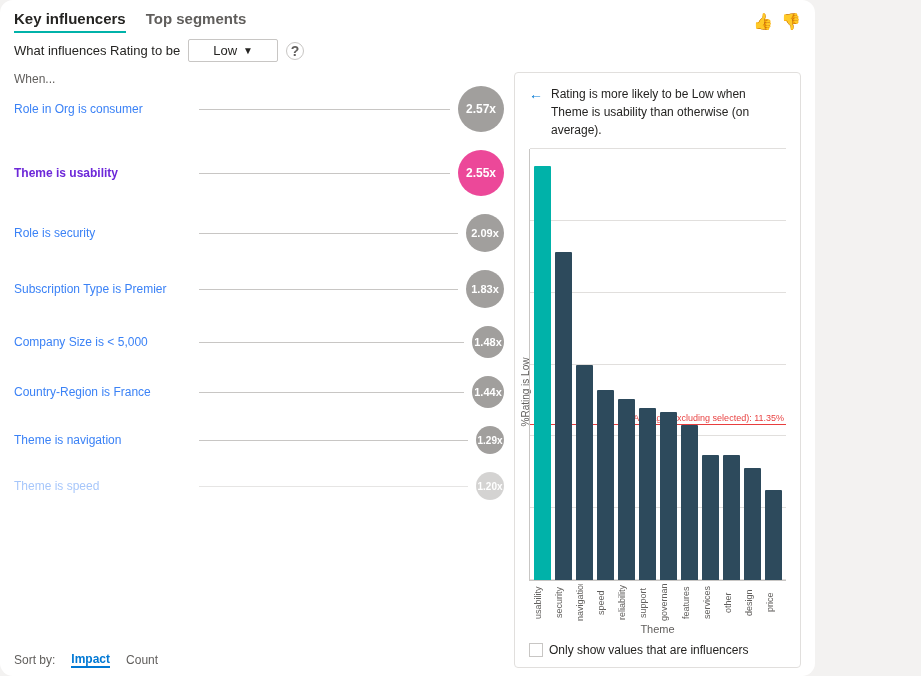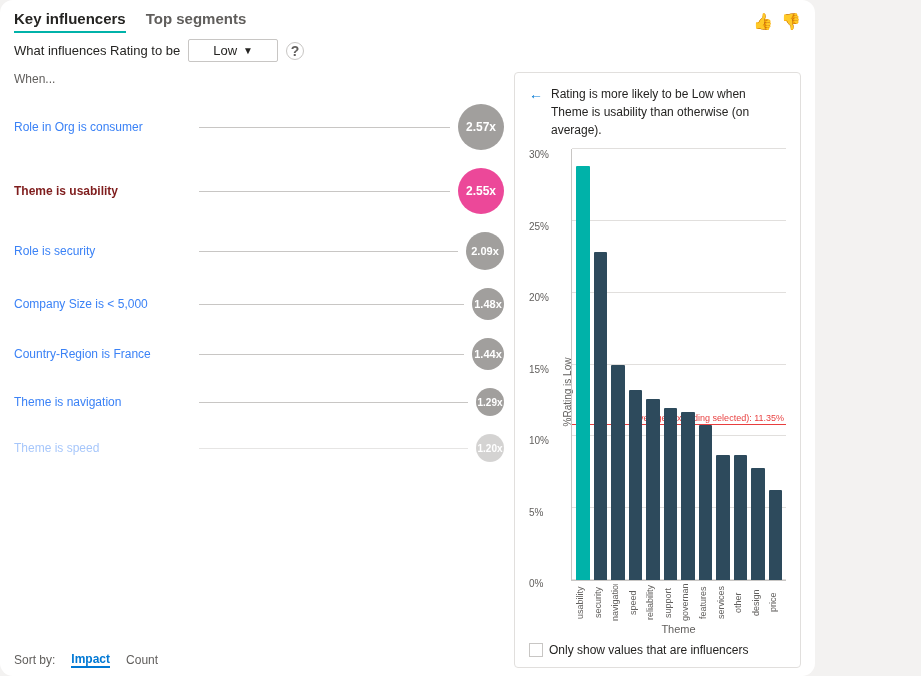--- a/index.html
+++ b/index.html
@@ -97,21 +97,21 @@
     .left-panel {
       width: 490px;
       display: flex;
       flex-direction: column;
       overflow: hidden;
     }
     .when-header {
       display: flex;
       justify-content: space-between;
       align-items: flex-start;
-      margin-bottom: 18px;
+      margin-bottom: 0;
       padding-right: 10px;
     }
     .when-label {
       color: #605e5c;
       font-size: 12px;
     }
     .likelihood-label {
       color: #605e5c;
       font-size: 11px;
       text-align: right;
@@ -125,21 +125,21 @@
       position: relative;
     }
     .influencer-row {
       display: flex;
       align-items: center;
       margin-bottom: 18px;
       position: relative;
     }
     .influencer-row.active .row-label {
       font-weight: 700;
-      color: #7f1d1d;
+      color: #6d28d9;
     }
     .row-label {
       width: 185px;
       font-size: 12px;
       color: #3b82f6;
       flex-shrink: 0;
     }
     .row-line-container {
       flex: 1;
       position: relative;
@@ -384,20 +384,27 @@
         </div>
 
         <div class="influencer-row">
           <span class="row-label">Role is security</span>
           <div class="row-line-container">
             <div class="row-line"></div>
           </div>
           <div class="bubble gray sm">2.09x</div>
         </div>
 
+        <div class="influencer-row">
+          <span class="row-label">Subscription Type is Premier</span>
+          <div class="row-line-container">
+            <div class="row-line"></div>
+          </div>
+          <div class="bubble gray sm">1.83x</div>
+        </div>
 
         <div class="influencer-row">
           <span class="row-label">Company Size is &lt; 5,000</span>
           <div class="row-line-container">
             <div class="row-line"></div>
           </div>
           <div class="bubble gray xs">1.48x</div>
         </div>
 
         <div class="influencer-row">
@@ -433,29 +440,20 @@
     </div>
 
     <div class="right-panel">
       <div class="right-panel-header">
         <span class="back-arrow">←</span>
         <span class="right-panel-title">Rating is more likely to be Low when Theme is usability than otherwise (on average).</span>
       </div>
 
       <div class="chart-area">
 
-        <div style="display:flex; flex-direction:column; width:36px; font-size:10px; color:#605e5c; justify-content:space-between; padding-bottom:46px; padding-top:0px;">
-          <span>30%</span>
-          <span>25%</span>
-          <span>20%</span>
-          <span>15%</span>
-          <span>10%</span>
-          <span>5%</span>
-          <span>0%</span>
-        </div>
 
         <div class="chart-body">
 
           <div style="position:relative; flex:1; display:flex; flex-direction:column;">
             <div style="position:absolute; left:-38px; top:50%; transform:translateY(-50%) rotate(-90deg); font-size:10px; color:#605e5c; white-space:nowrap;">%Rating is Low</div>
 
             <div class="bars-container" id="bars-container">
 
               <div class="grid-lines" id="grid-lines">
                   <div class="grid-line" style="bottom: 100%;"></div>

